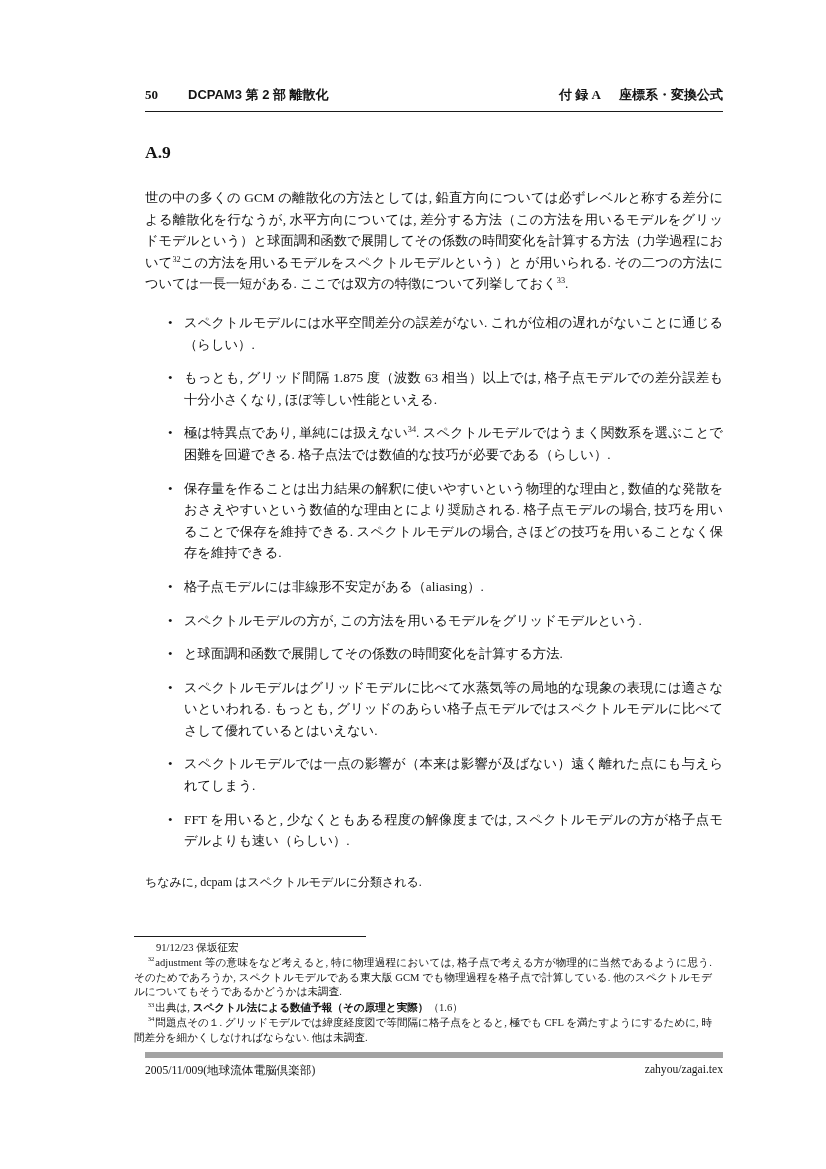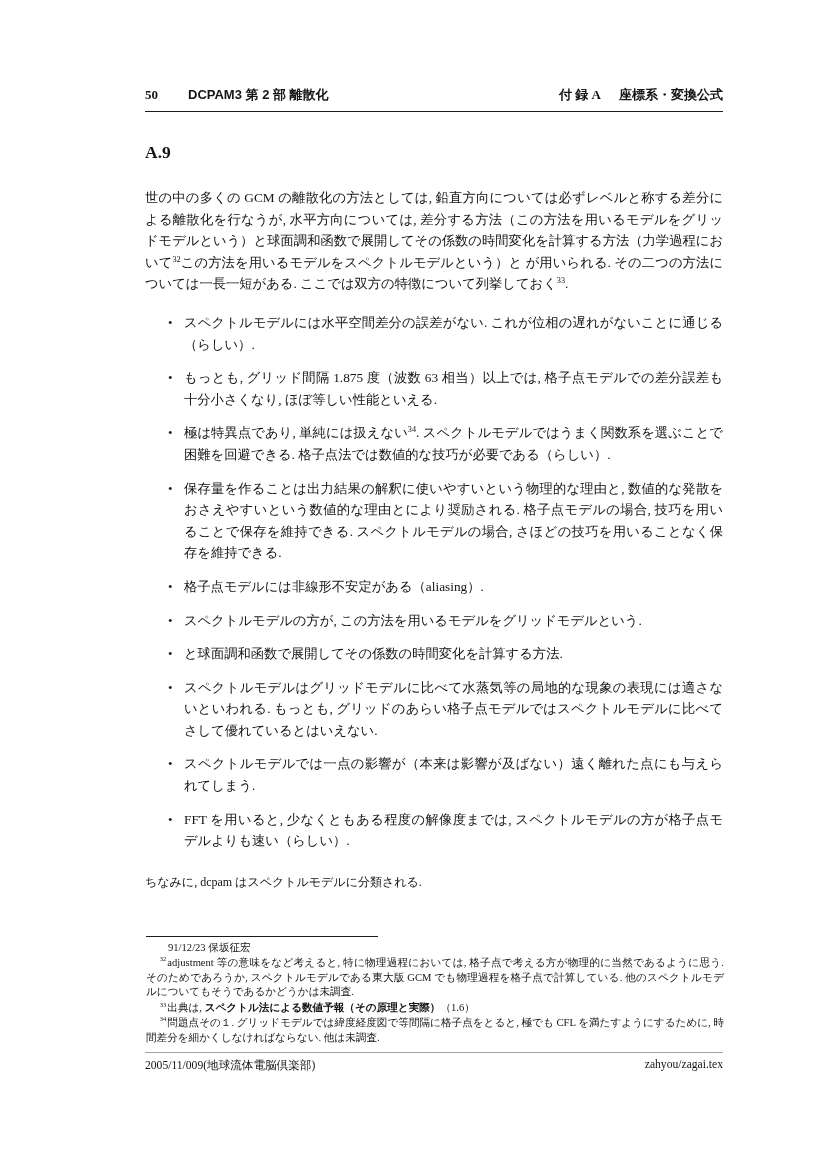--- a/index.html
+++ b/index.html
@@ -54,32 +54,32 @@
   .bullet-dot{
     position:absolute;left:0;top:0;
     font-size:13px;
   }
   .closing{
     margin:20px 0 0 0;
     font-size:12px;line-height:21.6px;
   }
   
   .footnotes{
-    position:absolute;left:146px;top:936px;width:578px;
+    position:absolute;left:134px;top:936px;width:578px;
     font-size:10.6px;line-height:14.8px;
   }
   .fn-rule{width:232px;border-top:1px solid #1a1a1a;margin-bottom:4px;}
   .fn{margin:0;text-align:justify;text-indent:1.3em;}
   .fn-cont{margin:0;padding-left:22px;text-indent:0;}
   .fn sup{margin-right:1px;}
   .fn-bold{font-weight:bold;font-family:"Liberation Sans","DejaVu Sans",sans-serif;}
   
   .footer{
     position:absolute;left:145px;top:1052px;width:578px;
-    border-top:1px solid #a3a3a3;
+    border-top:6px solid #a3a3a3;
     padding-top:5px;
     display:flex;justify-content:space-between;
     font-size:11.6px;
   }
 </style>
 </head>
 <body>
 
 <div class="page">
   <div class="content">

